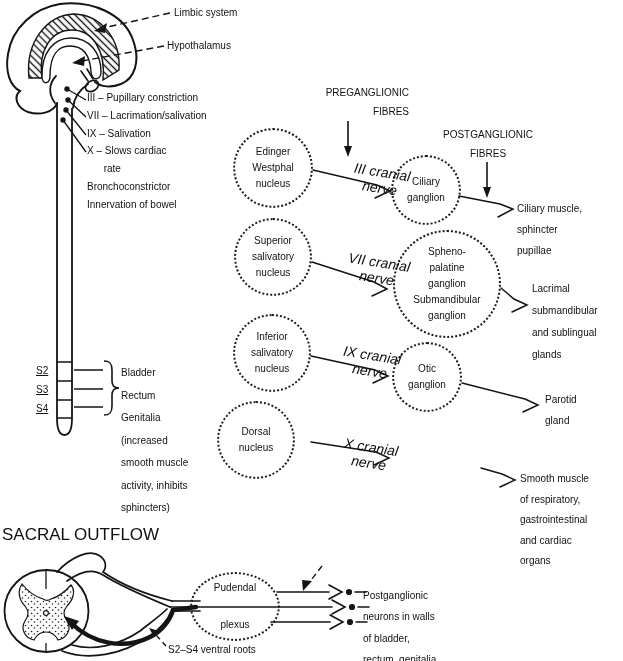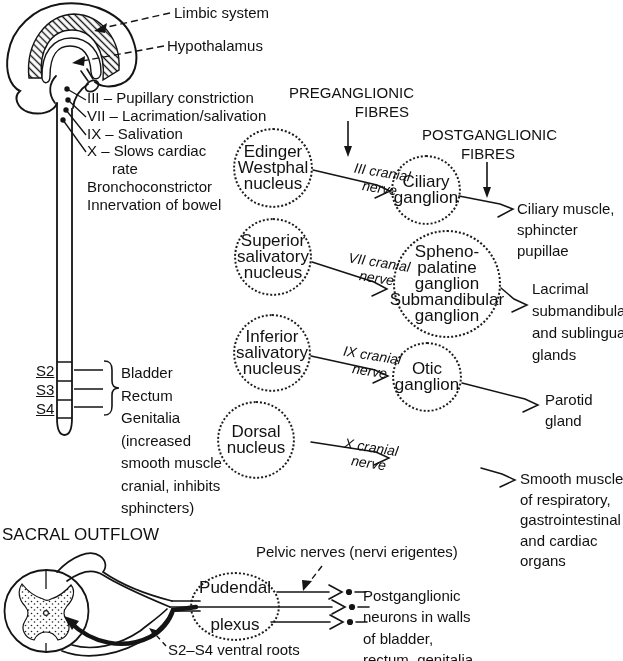--- a/index.html
+++ b/index.html
@@ -1,23 +1,23 @@
 <!DOCTYPE html>
 <html><head>
 <meta charset="utf-8">
 <style>
   html,body{margin:0;padding:0;background:#fff;}
   #fig{position:relative;width:623px;height:661px;background:#fff;overflow:hidden;
        font-family:"Liberation Sans","DejaVu Sans",sans-serif;color:#111;}
   #art{position:absolute;left:0;top:0;z-index:0;}
-  .lbl{position:absolute;z-index:2;white-space:pre;font-size:15px;line-height:18px;}
+  .lbl{position:absolute;z-index:2;white-space:pre;font-size:10px;line-height:18px;}
   .ctr{text-align:center;}
   .dcircle{position:absolute;z-index:1;border:2px dotted #1c1c1c;border-radius:50%;
            display:flex;align-items:center;justify-content:center;text-align:center;
-           white-space:pre;font-size:17px;line-height:16px;box-sizing:border-box;}
+           white-space:pre;font-size:10px;line-height:16px;box-sizing:border-box;}
   .nerve-lbl{position:absolute;z-index:2;white-space:pre;text-align:center;font-style:italic;
              font-size:14px;line-height:16px;transform:rotate(9deg);width:110px;}
 </style>
 </head>
 <body>
 
 <div id="fig">
 
   <svg id="art" width="623" height="661" viewBox="0 0 623 661">
     <defs>
@@ -207,25 +207,24 @@
 organs</div>
 
   <div class="lbl" style="left:36px;top:361px;line-height:19px;text-decoration:underline;">S2
 S3
 S4</div>
   <div class="lbl" style="left:121px;top:362px;line-height:22.5px;">Bladder
 Rectum
 Genitalia
 (increased
 smooth muscle
-cranial, inhibits
+activity, inhibits
 sphincters)</div>
 
   <div class="lbl" style="left:2px;top:526px;font-size:17px;text-align:right;">SACRAL OUTFLOW</div>
-  <div class="lbl" style="left:256px;top:543px;">Pelvic nerves (nervi erigentes)</div>
 
   <div class="dcircle" style="left:190px;top:572px;width:90px;height:69px;">
     <span style="position:absolute;top:6px;left:0;right:0;">Pudendal</span>
     <span style="position:absolute;bottom:6px;left:0;right:0;">plexus</span>
   </div>
 
   <div class="lbl" style="left:168px;top:641px;">S2–S4 ventral roots</div>
   <div class="lbl" style="left:363px;top:585px;line-height:21.3px;">Postganglionic
 neurons in walls
 of bladder,

